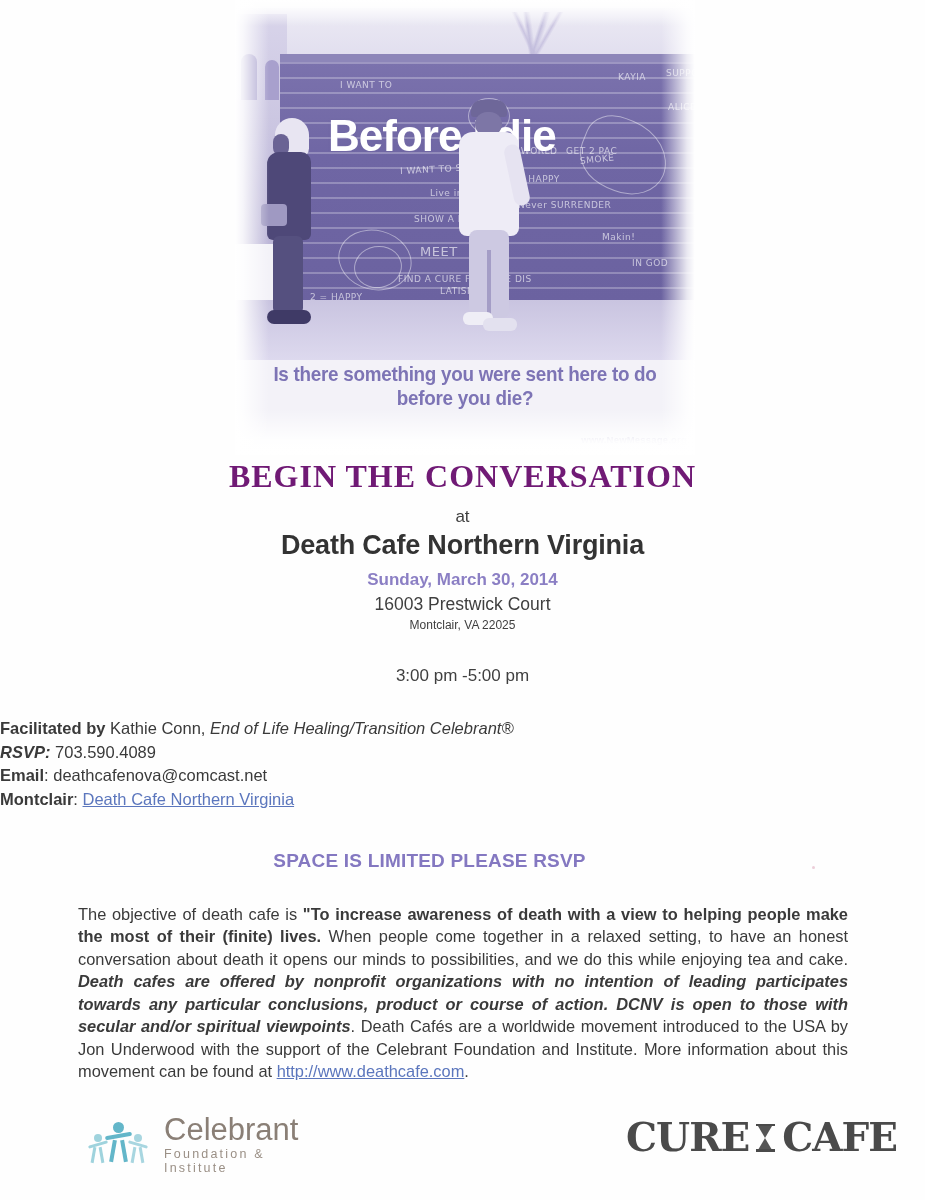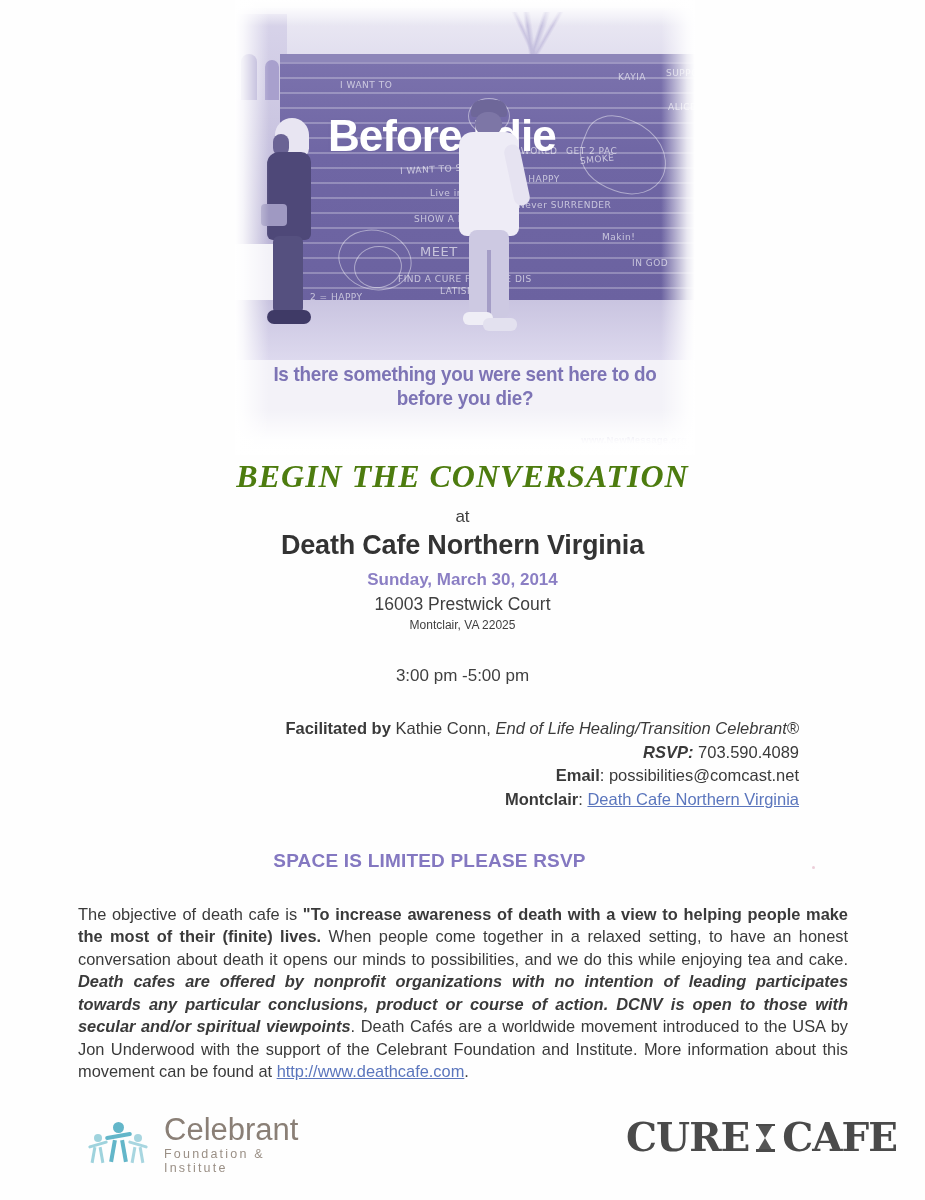--- a/index.html
+++ b/index.html
@@ -178,25 +178,24 @@
     letter-spacing: .2px;
     opacity: .85;
   }
 
   
   .headline {
     position: absolute;
     left: 0; top: 458px; width: 925px;
     text-align: center;
     font-family: "Liberation Serif", serif;
-    font-style: italic;
     font-weight: bold;
     font-size: 32px;
     letter-spacing: 1px;
-    color: #4d7c0f;
+    color: #701a75;
     text-shadow: 1px 1px 0 rgba(255,255,255,.9);
   }
   .at-line {
     position: absolute;
     left: 0; top: 507px; width: 925px;
     text-align: center;
     font-size: 17px;
     color: #3f3f3f;
   }
   .org-name {
@@ -235,21 +234,21 @@
     left: 0; top: 666px; width: 925px;
     text-align: center;
     font-size: 17px;
     color: #3f3f3f;
   }
 
   
   .contact {
     position: absolute;
     left: 0; top: 717px; width: 799px;
-    text-align: right;
+    text-align: left;
     font-size: 16.5px;
     line-height: 1.43;
     color: #3a3a3a;
   }
   .contact .row { display:block; }
   .b { font-weight: bold; }
   .i { font-style: italic; }
   .bi { font-weight: bold; font-style: italic; }
   .fb-link {
     color: #5b76bd;
@@ -438,21 +437,21 @@
     <span class="row">
       <span class="b">Facilitated by</span>
       <span>Kathie Conn,</span>
       <span class="i">End of Life Healing/Transition Celebrant®</span>
     </span>
     <span class="row">
       <span class="bi">RSVP:</span>
       <span>703.590.4089</span>
     </span>
     <span class="row">
-      <span class="b">Email</span><span>: </span><span>possibilities@comcast.net</span>
+      <span class="b">Email</span><span>: </span><span>deathcafenova@comcast.net</span>
     </span>
     <span class="row">
       <span class="b">Montclair</span><span>: </span><span class="fb-link">Death Cafe Northern Virginia</span>
     </span>
   </div>
 
   <div class="rsvp-note">SPACE IS LIMITED PLEASE RSVP</div>
 
   <div class="body-copy"><span>The objective of death cafe is </span><span class="b">"To increase awareness of death with a view to helping people make the most of their (finite) lives.</span><span>  When people come together in a relaxed setting, to have an honest conversation about death it opens our minds to possibilities, and we do this while enjoying tea and cake. </span><span class="bi">Death cafes are offered by nonprofit organizations with no intention of leading participates towards any particular conclusions, product or course of action. DCNV is open to those with secular and/or spiritual viewpoints</span><span>. Death Cafés are a worldwide movement introduced to the USA by Jon Underwood with the support of the Celebrant Foundation and Institute. More information about this movement can be found at </span><span class="url-link">http://www.deathcafe.com</span><span>.</span></div>
 

